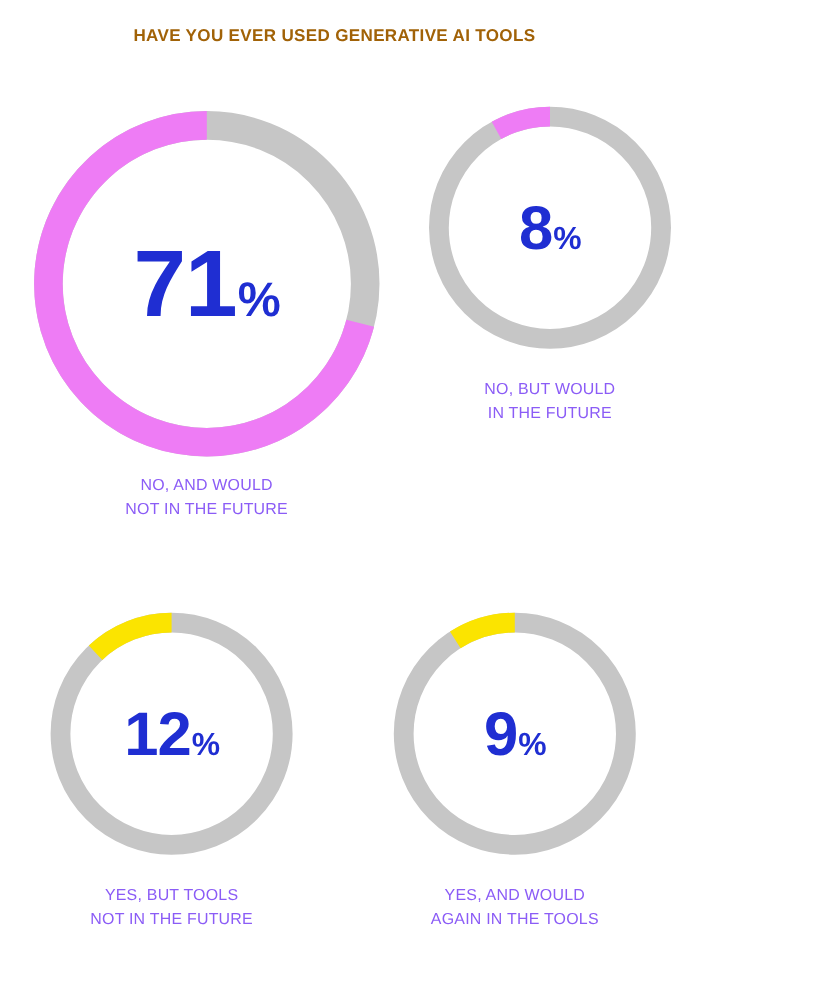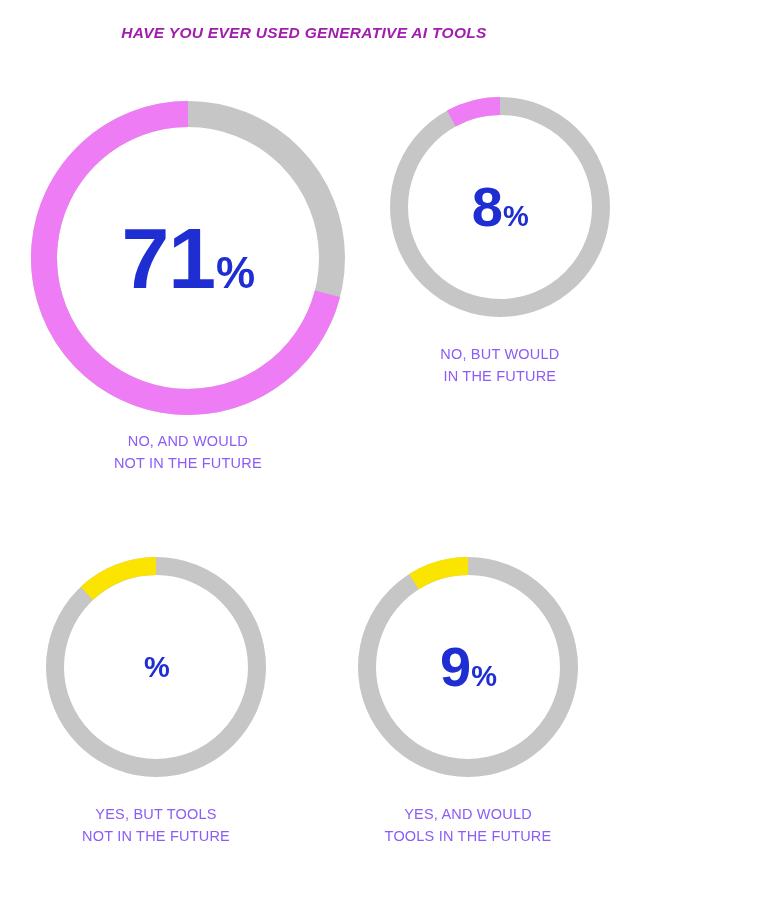--- a/index.html
+++ b/index.html
@@ -17,26 +17,25 @@
     background: #ffffff;
   }
 
   
   .title {
     position: absolute;
     top: 22px;
     left: 0;
     width: 608px;
     text-align: center;
-    color: #a21caf;
+    color: #a16207;
     font-size: 15.5px;
     font-weight: bold;
     letter-spacing: 0.3px;
     line-height: 1.42;
-    font-style: italic;
   }
   .title-line { display: block; white-space: nowrap; }
 
   
   .chart-grid {
     position: absolute;
     top: 95px;
     left: 0;
     width: 764px;
   }
@@ -161,20 +160,21 @@
     <div class="chart-row row-2">
 
       <div class="chart-cell cell-half small">
         <div class="donut-wrap">
           <svg width="224" height="224" viewBox="0 0 224 224">
             <circle cx="112" cy="112" r="101" fill="none" class="track" stroke="#c6c6c6" stroke-width="18"></circle>
             <path fill="none" class="arc" d="M 112 11 A 101 101 0 0 0 42.86074230120248 38.37416863043741" stroke="#fbe400" stroke-width="18" stroke-linecap="butt"></path>
           </svg>
           <div class="donut-center">
             <span class="value-text">
+              <span class="value-num">12</span>
                 <span class="value-pct">%</span>
             </span>
           </div>
         </div>
         <div class="donut-label">
           <span class="label-line">YES, BUT TOOLS</span>
           <span class="label-line">NOT IN THE FUTURE</span>
         </div>
       </div>
 
@@ -186,20 +186,20 @@
           </svg>
           <div class="donut-center">
             <span class="value-text">
               <span class="value-num">9</span>
                 <span class="value-pct">%</span>
             </span>
           </div>
         </div>
         <div class="donut-label">
           <span class="label-line">YES, AND WOULD</span>
-          <span class="label-line">TOOLS IN THE FUTURE</span>
+          <span class="label-line">AGAIN IN THE TOOLS</span>
         </div>
       </div>
 
     </div>
 
   </div>
 </div>
 
 </body></html>

